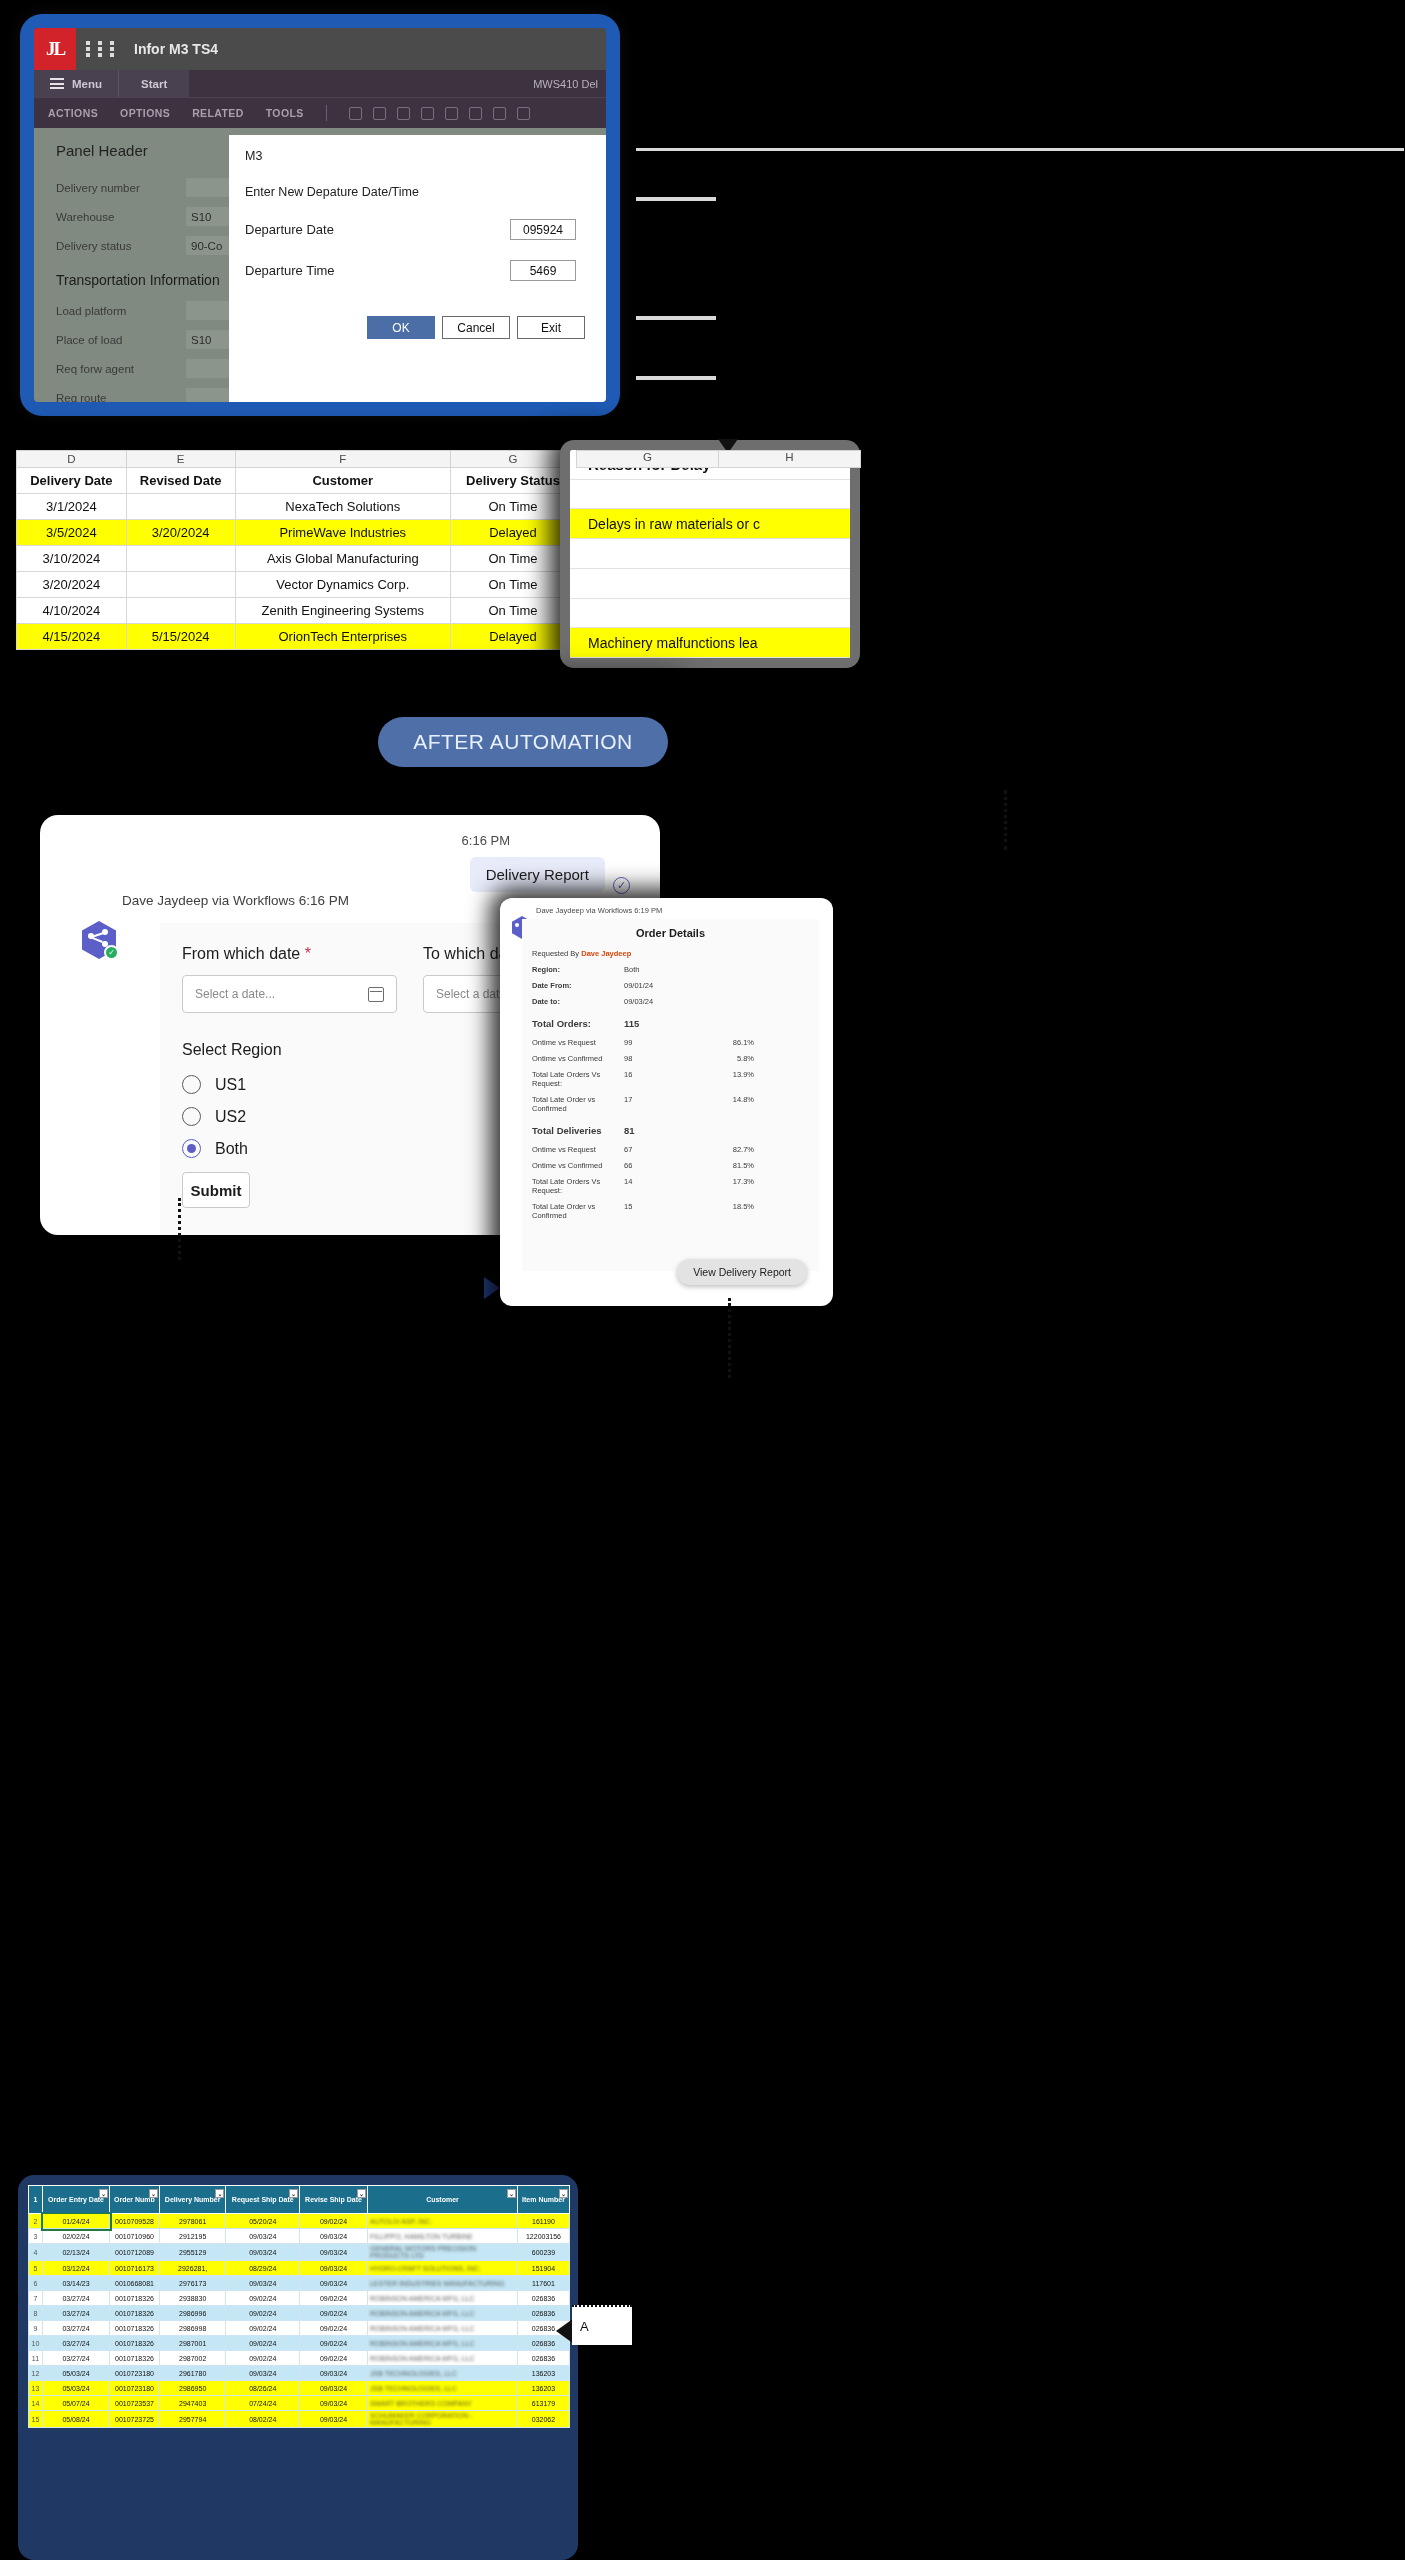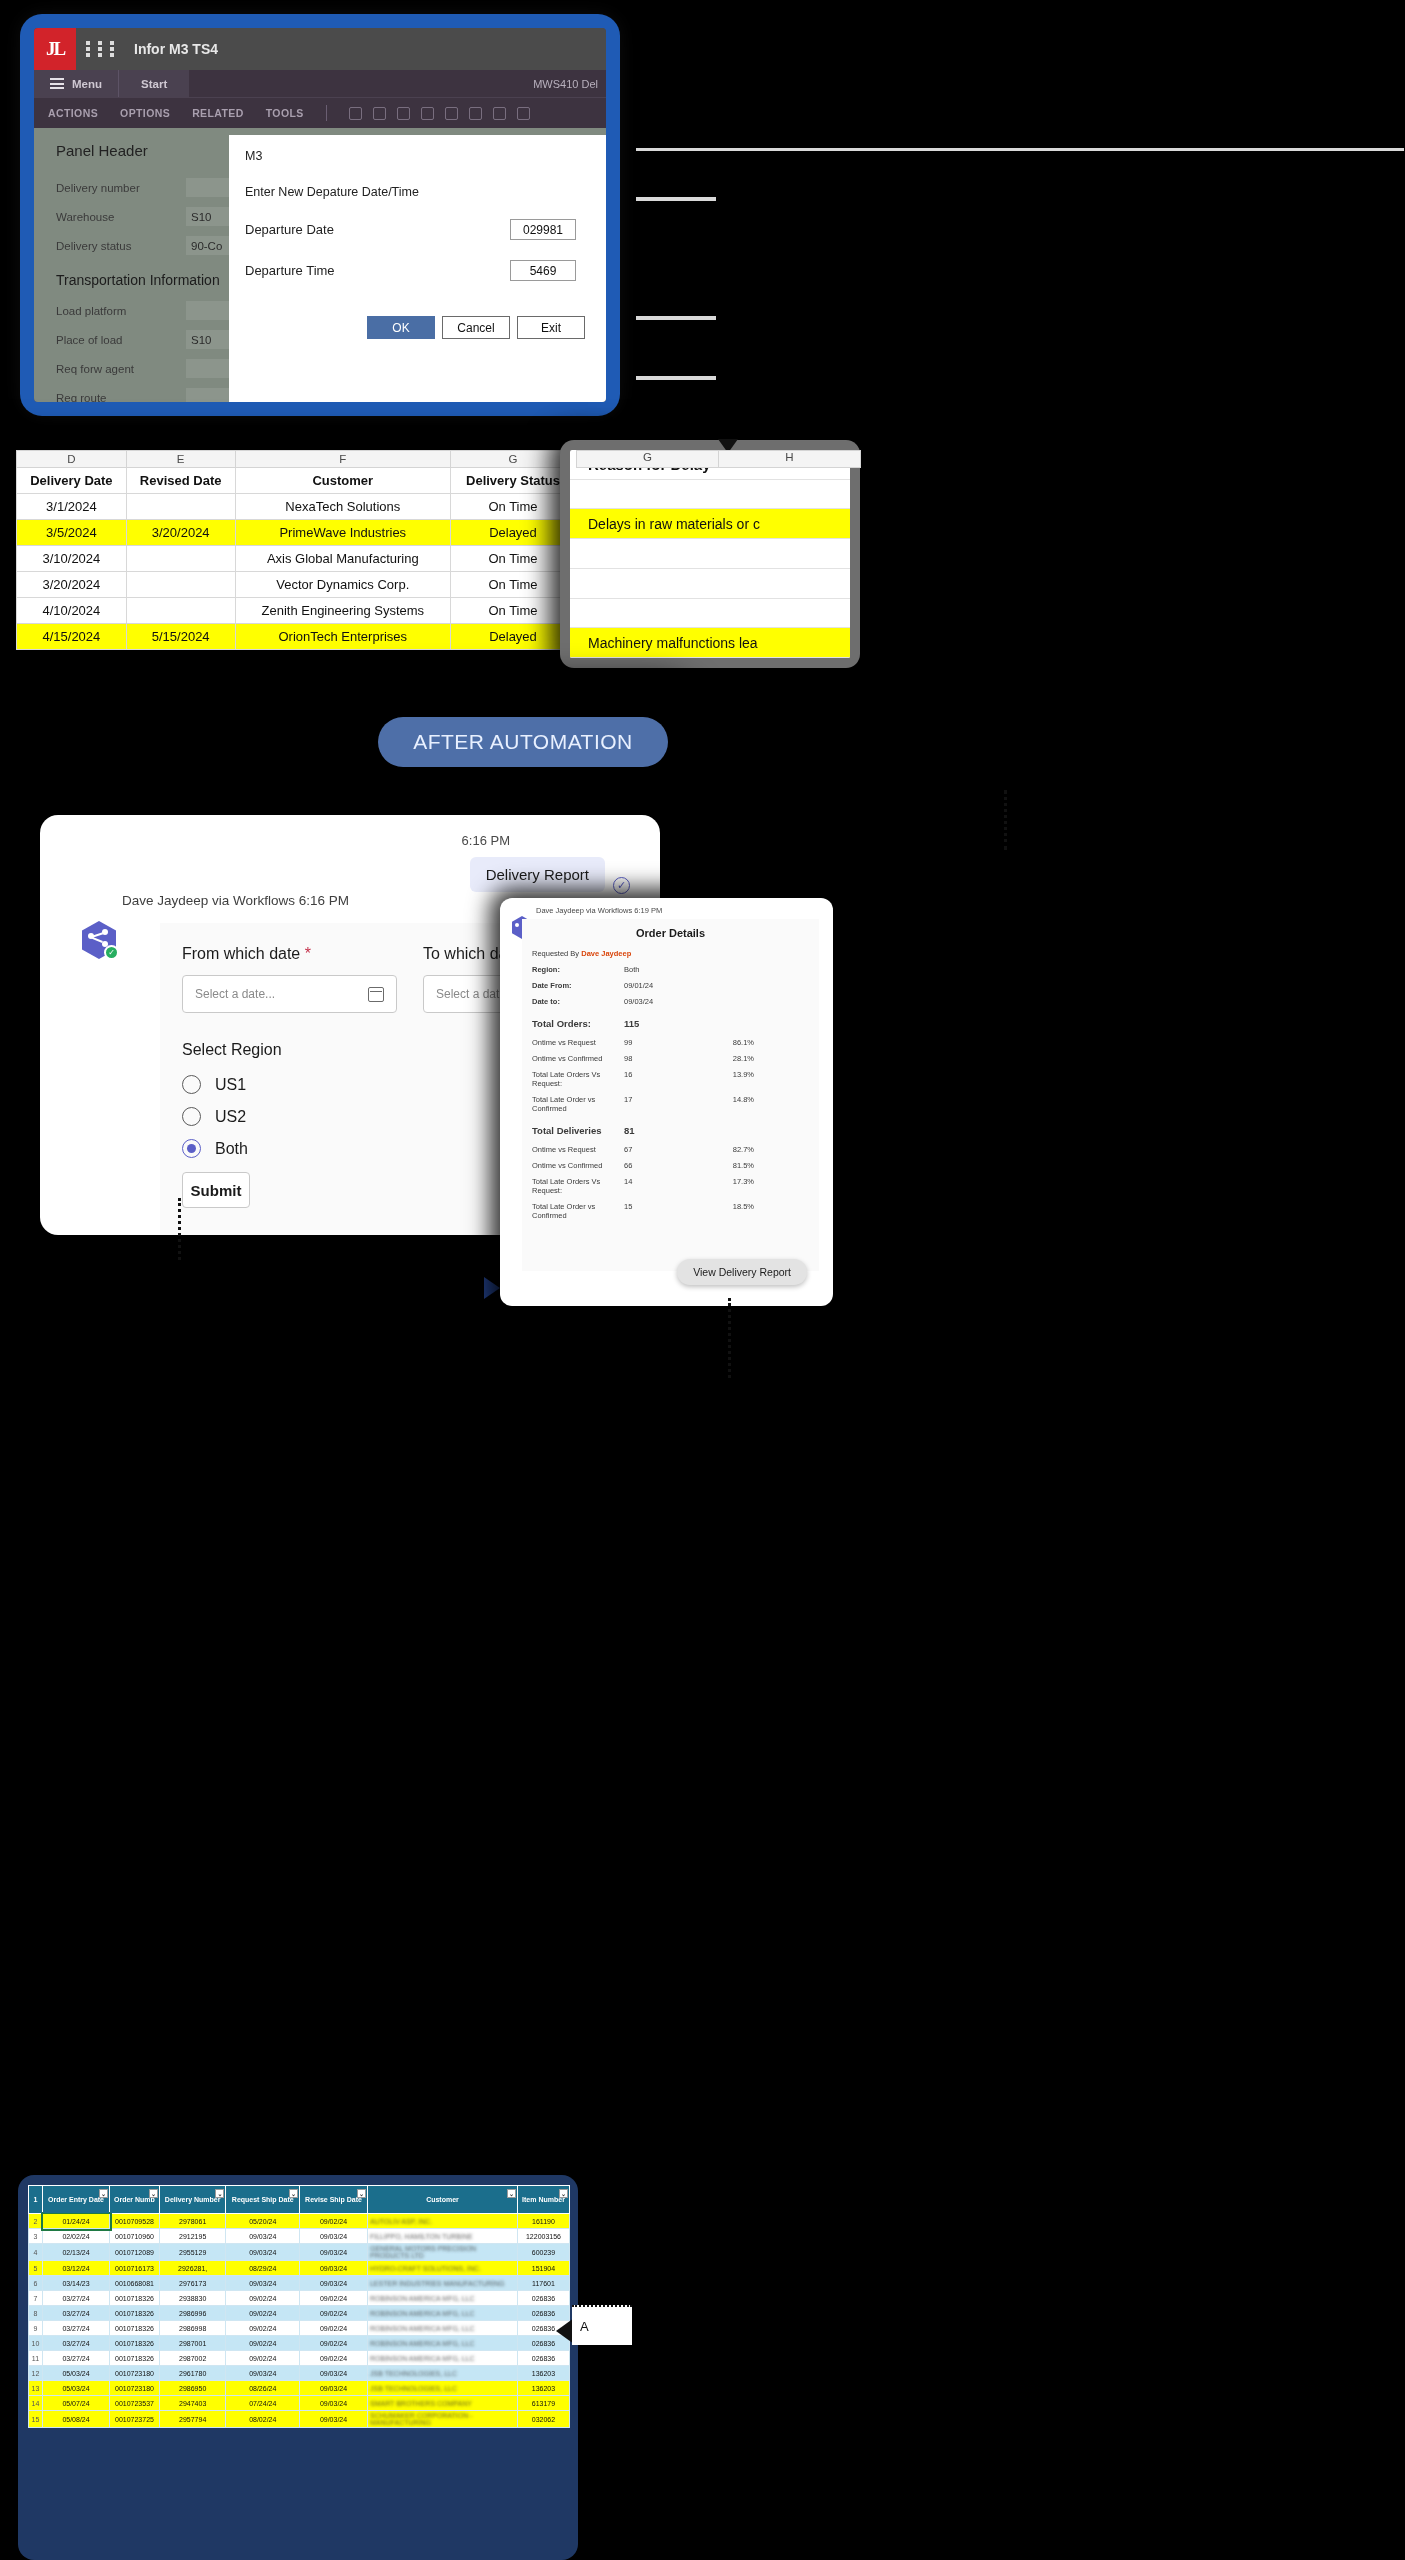--- a/index.html
+++ b/index.html
@@ -266,21 +266,21 @@
       </div>
 
     </div>
 
     <div id="m3-dialog">
       <div class="dlg-title">M3</div>
       <div class="dlg-prompt">Enter New Depature Date/Time</div>
 
       <div class="dlg-row">
         <span class="dlg-lbl">Departure Date</span>
-        <span class="dlg-input">029981</span>
+        <span class="dlg-input">095924</span>
       </div>
       <div class="dlg-row">
         <span class="dlg-lbl">Departure Time</span>
         <span class="dlg-input">5469</span>
       </div>
 
       <div class="dlg-btns">
         <span class="dlg-btn primary">OK</span>
         <span class="dlg-btn">Cancel</span>
         <span class="dlg-btn">Exit</span>
@@ -477,21 +477,21 @@
     </div>
 
     <div class="oc-line sub">
       <span class="oc-k">Ontime vs Request</span>
       <span class="oc-v">99</span>
       <span class="oc-p">86.1%</span>
     </div>
     <div class="oc-line sub">
       <span class="oc-k">Ontime vs Confirmed</span>
       <span class="oc-v">98</span>
-      <span class="oc-p">28.1%</span>
+      <span class="oc-p">5.8%</span>
     </div>
     <div class="oc-line sub">
       <span class="oc-k">Total Late Orders Vs Request:</span>
       <span class="oc-v">16</span>
       <span class="oc-p">13.9%</span>
     </div>
     <div class="oc-line sub">
       <span class="oc-k">Total Late Order vs Confirmed</span>
       <span class="oc-v">17</span>
       <span class="oc-p">14.8%</span>

